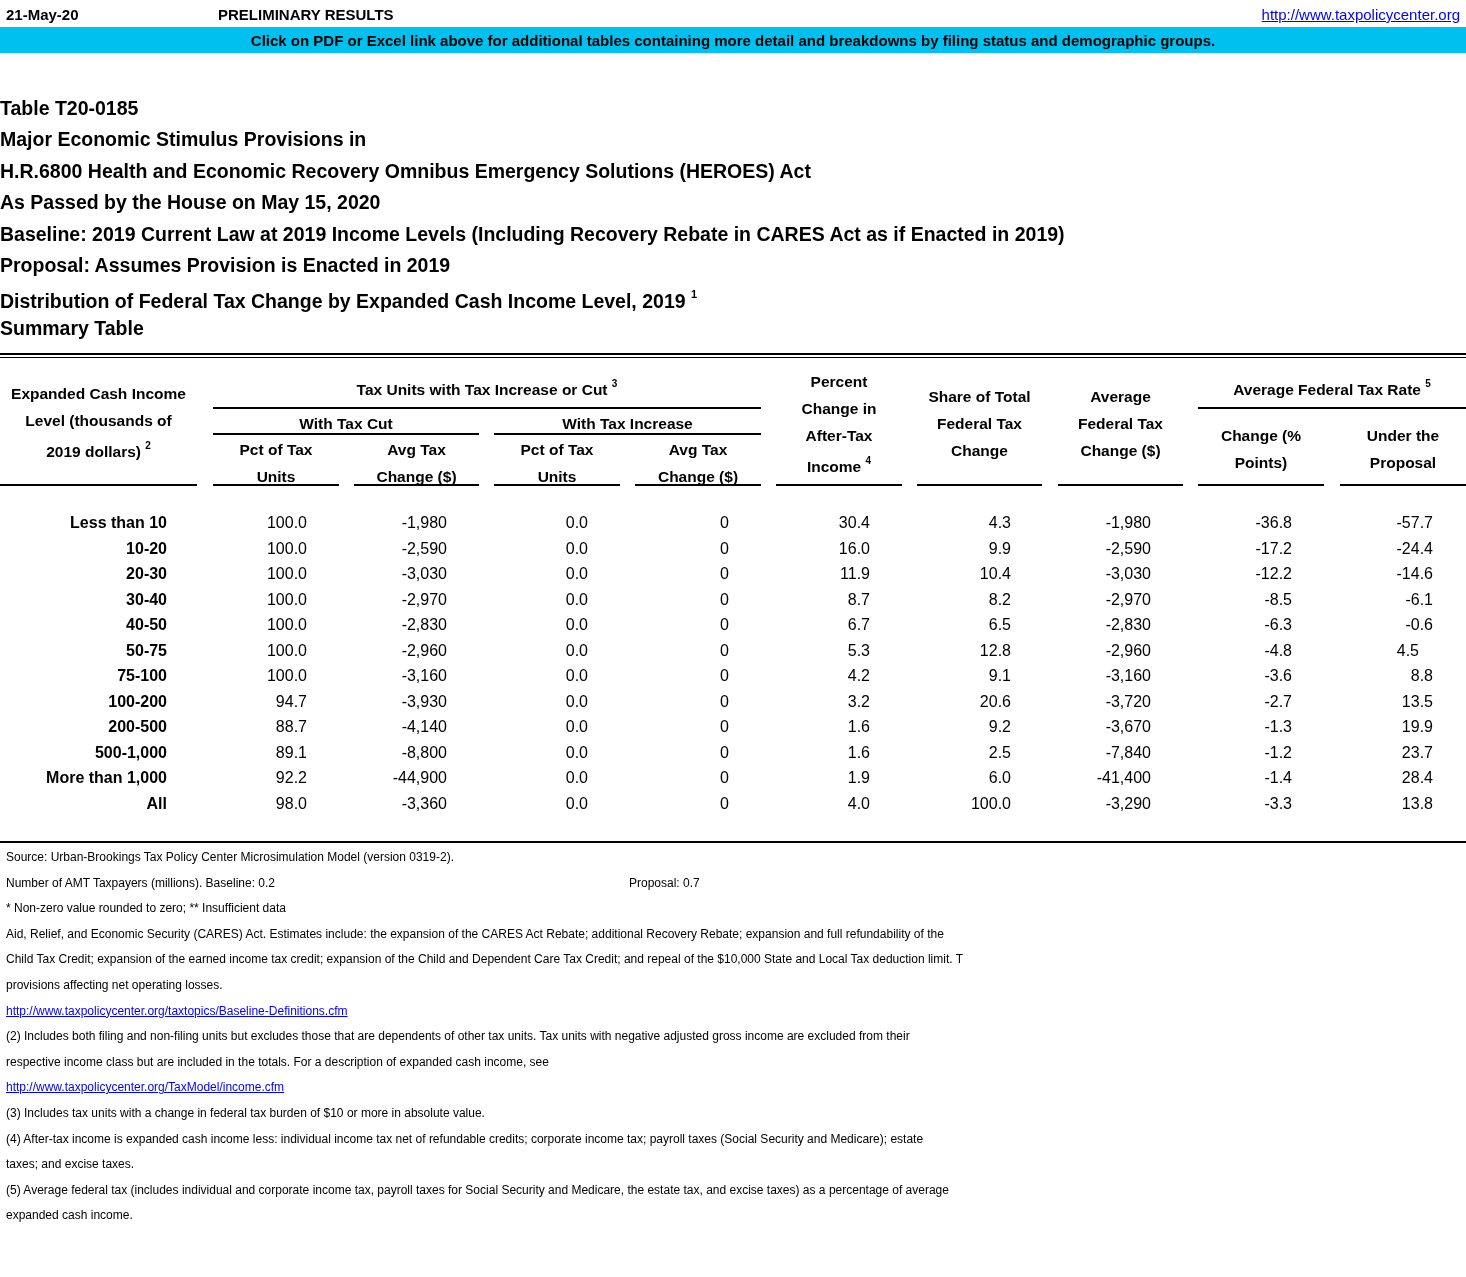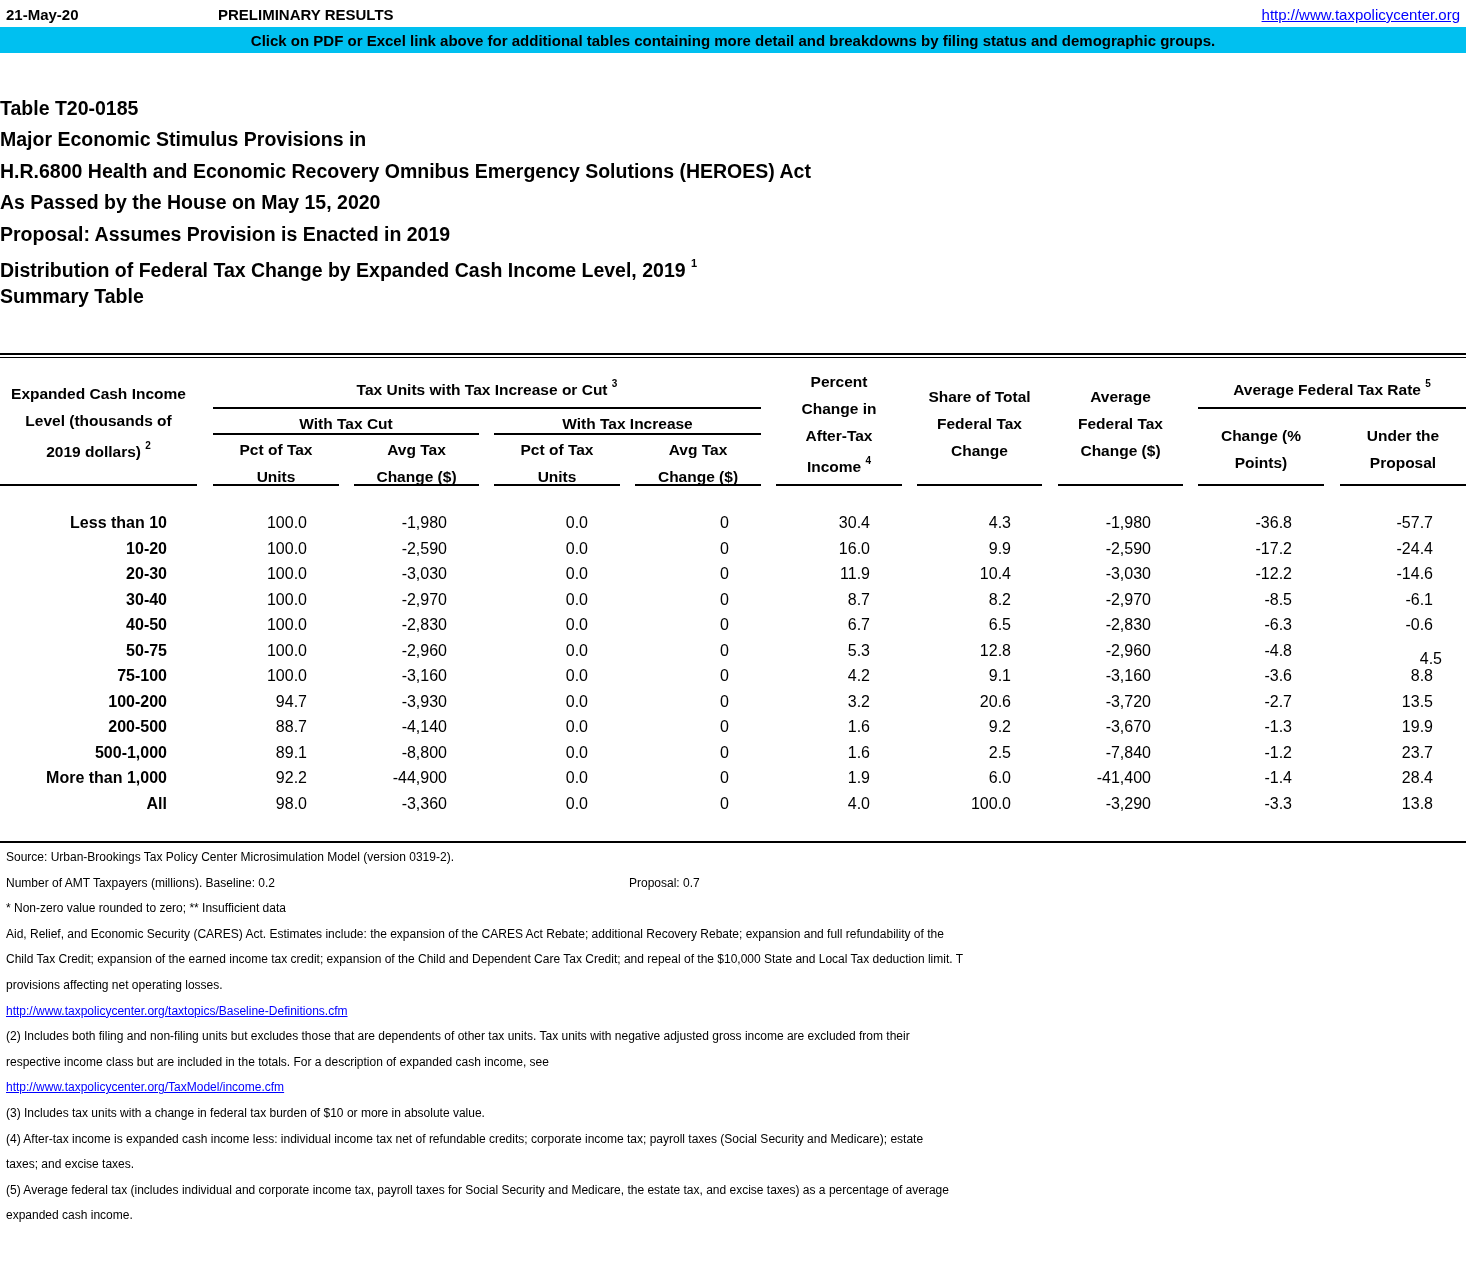--- a/index.html
+++ b/index.html
@@ -46,20 +46,21 @@
 </div>
 <div class="banner">
   <span>Click on PDF or Excel link above for additional tables containing more detail and breakdowns by filing status and demographic groups.</span>
 </div>
 
 <div class="titles">
   <div>Table T20-0185</div>
   <div>Major Economic Stimulus Provisions in</div>
   <div>H.R.6800 Health and Economic Recovery Omnibus Emergency Solutions (HEROES) Act</div>
   <div>As Passed by the House on May 15, 2020</div>
+  <div>Baseline: 2019 Current Law at 2019 Income Levels (Including Recovery Rebate in CARES Act as if Enacted in 2019)</div>
   <div>Proposal: Assumes Provision is Enacted in 2019</div>
   <div><span>Distribution of Federal Tax Change by Expanded Cash Income Level, 2019</span> <sup>1</sup></div>
   <div>Summary Table</div>
 </div>
 
 <div class="hr-double1"></div>
 <div class="hr-double2"></div>
 
 <div class="hdr" style="left:0;top:380px;width:197px;">
   <div>Expanded Cash Income</div>
@@ -200,21 +201,21 @@
     <div class="row" style="top: 641.5px;">
       <span class="cell lbl" style="right: 1299px;">50-75</span>
       <span class="cell" style="right: 1159px;">100.0</span>
       <span class="cell" style="right: 1019px;">-2,960</span>
       <span class="cell" style="right: 878px;">0.0</span>
       <span class="cell" style="right: 737px;">0</span>
       <span class="cell" style="right: 596px;">5.3</span>
       <span class="cell" style="right: 455px;">12.8</span>
       <span class="cell" style="right: 315px;">-2,960</span>
       <span class="cell" style="right: 174px;">-4.8</span>
-      <span class="cell" style="right: 24px; margin-top: 8px;">4.5</span>
+      <span class="cell" style="right: 47px;">4.5</span>
     </div>
     <div class="row" style="top: 667px;">
       <span class="cell lbl" style="right: 1299px;">75-100</span>
       <span class="cell" style="right: 1159px;">100.0</span>
       <span class="cell" style="right: 1019px;">-3,160</span>
       <span class="cell" style="right: 878px;">0.0</span>
       <span class="cell" style="right: 737px;">0</span>
       <span class="cell" style="right: 596px;">4.2</span>
       <span class="cell" style="right: 455px;">9.1</span>
       <span class="cell" style="right: 315px;">-3,160</span>

